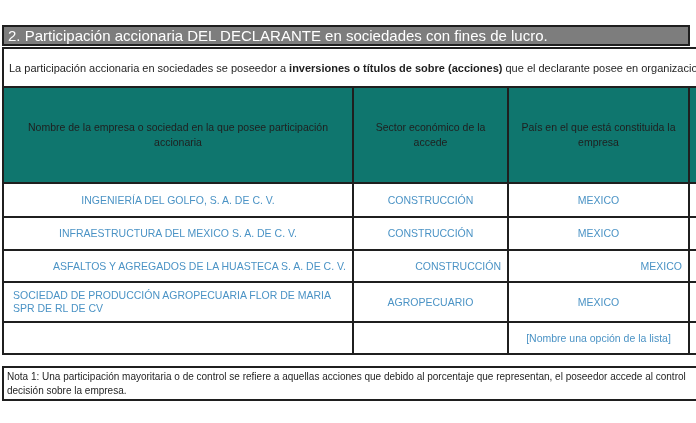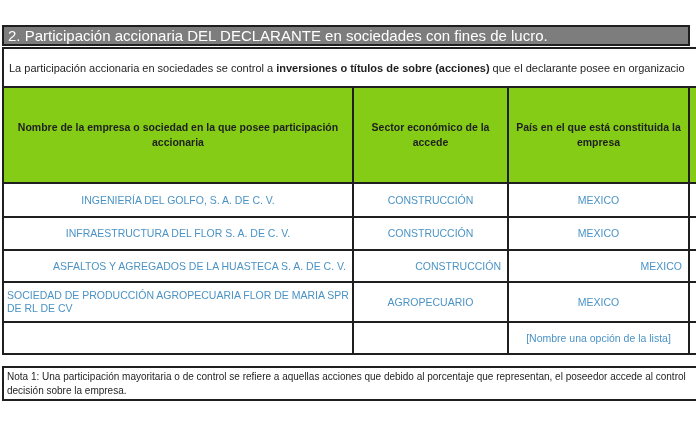--- a/index.html
+++ b/index.html
@@ -21,49 +21,49 @@
   }
   .desc-box b{font-weight:bold;}
   table.main-table{
     position:absolute;left:2px;top:86px;
     border-collapse:collapse;table-layout:fixed;width:755px;
   }
   table.main-table th, table.main-table td{
     border:2px solid #1f1f1f;padding:0 6px;overflow:hidden;
   }
   table.main-table th{
-    height:94px;font-weight:bold;font-size:10.5px;color:#1f1f1f;
-    text-align:center;vertical-align:middle;line-height:15px;background:#84cc16;margin-left:35px;
+    height:94px;font-weight:normal;font-size:10.5px;color:#1f1f1f;
+    text-align:center;vertical-align:middle;line-height:15px;background:#0f766e;margin-left:35px;
   }
   td.val{
     color:#4b93c5;font-size:10.5px;text-align:center;vertical-align:middle;
     line-height:13px;background:#fff;
   }
-  td.val.left{text-align:left;padding:0 3px;}
+  td.val.left{text-align:left;padding:0 9px;}
   tr.r1 td{height:32px;} tr.r2 td{height:31px;} tr.r3 td{height:30px;text-align:right;}
   tr.r4 td{height:38px;} tr.r5 td{height:30px;}
   .nota-box{
     position:absolute;left:2px;top:366px;width:900px;height:29px;
     border:2px solid #1f1f1f;background:#fff;
     font-size:10px;line-height:14px;padding:2px 0 0 3px;
     overflow:hidden;
   }
   .nota-box div{white-space:nowrap;overflow:hidden;}
 </style>
 </head>
 <body>
 
 <div class="stage">
 
   <div class="title-bar">
     <span>2. Participación accionaria DEL DECLARANTE en sociedades con fines de lucro.</span>
   </div>
 
   <div class="desc-box">
-    <span><span>La participación accionaria en sociedades se control a </span><b>inversiones o títulos de sobre (acciones)</b><span> que el declarante posee en organizacio</span></span>
+    <span><span>La participación accionaria en sociedades se poseedor a </span><b>inversiones o títulos de sobre (acciones)</b><span> que el declarante posee en organizacio</span></span>
   </div>
 
   <table class="main-table">
     <colgroup>
       <col style="width:350px">
         <col style="width:155px">
         <col style="width:181px">
         <col style="width:69px">
     </colgroup>
     <tbody>
@@ -73,21 +73,21 @@
       <th>País en el que está constituida la empresa</th>
       <th></th>
     </tr>
     <tr class="r1">
       <td class="val">INGENIERÍA DEL GOLFO, S. A. DE C. V.</td>
       <td class="val">CONSTRUCCIÓN</td>
       <td class="val">MEXICO</td>
       <td class="val"></td>
     </tr>
     <tr class="r2">
-      <td class="val">INFRAESTRUCTURA DEL FLOR S. A. DE C. V.</td>
+      <td class="val">INFRAESTRUCTURA DEL MEXICO S. A. DE C. V.</td>
       <td class="val">CONSTRUCCIÓN</td>
       <td class="val">MEXICO</td>
       <td class="val"></td>
     </tr>
     <tr class="r3">
       <td class="val">ASFALTOS Y AGREGADOS DE LA HUASTECA S. A. DE C. V.</td>
       <td class="val">CONSTRUCCIÓN</td>
       <td class="val">MEXICO</td>
       <td class="val"></td>
     </tr>

